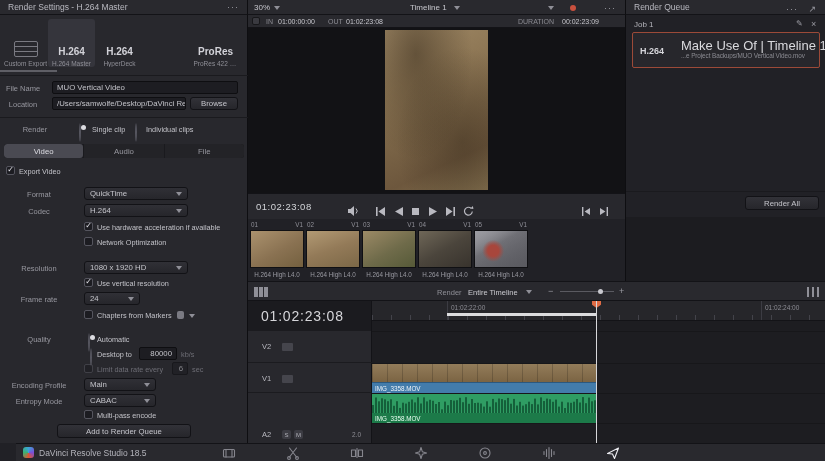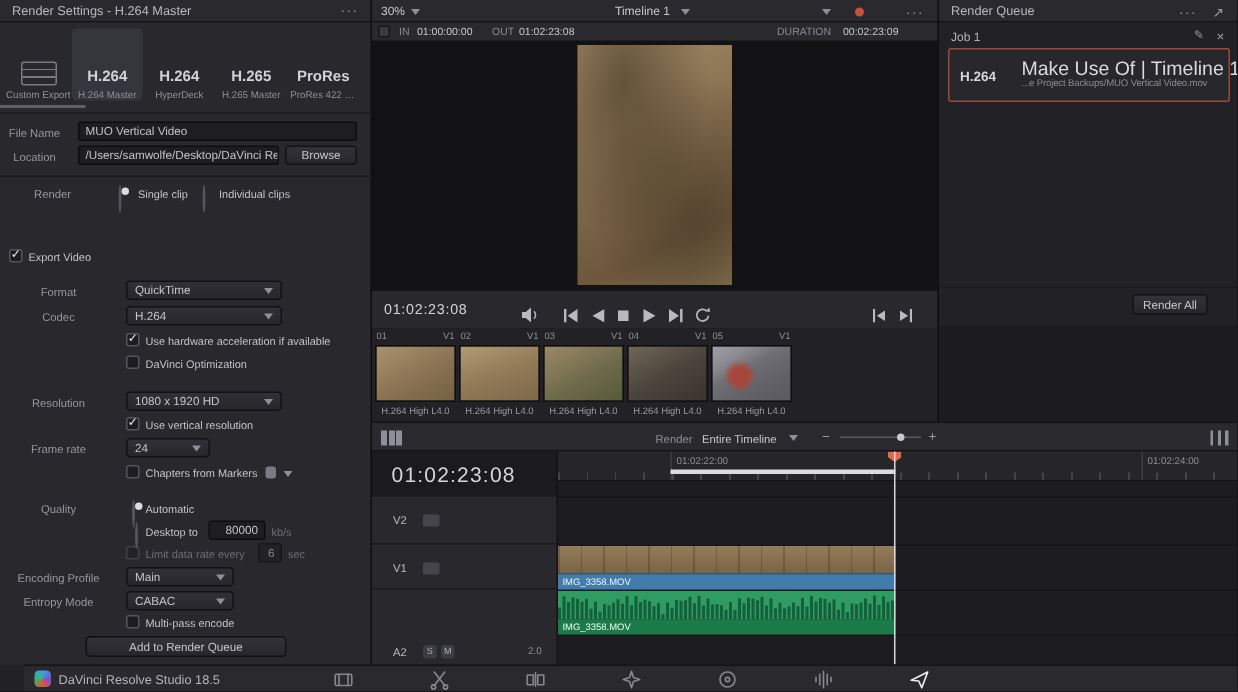--- a/index.html
+++ b/index.html
@@ -104,24 +104,20 @@
       <span class="p-name">Custom Export</span>
     </div>
     <div class="abs preset sel" style="left:48px;top:4px;width:47px">
       <span class="p-big">H.264</span>
       <span class="p-name">H.264 Master</span>
     </div>
     <div class="abs preset" style="left:96px;top:4px;width:47px">
       <span class="p-big">H.264</span>
       <span class="p-name">HyperDeck</span>
     </div>
-    <div class="abs preset" style="left:144px;top:4px;width:47px">
-      <span class="p-big">H.265</span>
-      <span class="p-name">H.265 Master</span>
-    </div>
     <div class="abs preset" style="left:192px;top:4px;width:47px">
       <span class="p-big">ProRes</span>
       <span class="p-name">ProRes 422 HQ</span>
     </div>
     <div class="abs" style="left:0;top:55px;width:57px;height:2px;background:#5f5f66"></div>
     <div class="abs hr" style="left:0;top:60px;width:248px"></div>
 
     
     <span class="abs rlab" style="left:0;top:69px;width:46px">File Name</span>
     <div class="abs inp" style="left:52px;top:66px;width:186px">
@@ -137,20 +133,25 @@
     <div class="abs hr" style="left:0;top:102px;width:248px"></div>
 
     
     <span class="abs rlab" style="left:0;top:110px;width:70px">Render</span>
     <span class="abs rad on" style="left:79px;top:109px"></span>
     <span class="abs cbl" style="left:92px;top:110px">Single clip</span>
     <span class="abs rad" style="left:133px;top:109px"></span>
     <span class="abs cbl" style="left:146px;top:110px">Individual clips</span>
 
     
+    <div class="abs" style="left:4px;top:129px;width:240px;height:14px;display:flex;gap:1px;background:#1a1a1e;border-radius:3px;overflow:hidden">
+      <div class="tab sel">Video</div>
+      <div class="tab">Audio</div>
+      <div class="tab">File</div>
+    </div>
 
     
     <span class="abs cb" style="left:6px;top:151px">
         <span>✓</span>
       </span>
     <span class="abs cbl" style="left:19px;top:152px">Export Video</span>
 
     
     <span class="abs rlab" style="left:0;top:175px;width:78px">Format</span>
     <div class="abs dd" style="left:84px;top:172px;width:104px">
@@ -161,21 +162,21 @@
     <div class="abs dd" style="left:84px;top:189px;width:104px">
       <span>H.264</span>
       <span class="caret"></span>
     </div>
 
     <span class="abs cb" style="left:84px;top:207px">
         <span>✓</span>
       </span>
     <span class="abs cbl" style="left:97px;top:208px">Use hardware acceleration if available</span>
     <span class="abs cb" style="left:84px;top:222px"></span>
-    <span class="abs cbl" style="left:97px;top:223px">DaVinci Optimization</span>
+    <span class="abs cbl" style="left:97px;top:223px">Network Optimization</span>
 
     
     <span class="abs rlab" style="left:0;top:249px;width:78px">Resolution</span>
     <div class="abs dd" style="left:84px;top:246px;width:104px">
       <span>1080 x 1920 HD</span>
       <span class="caret"></span>
     </div>
     <span class="abs cb" style="left:84px;top:263px">
         <span>✓</span>
       </span>
@@ -336,21 +337,21 @@
     <span class="abs" style="left:170px;top:4px;font-size:8px;color:#9a9aa2">✎</span>
     <span class="abs" style="left:185px;top:4px;font-size:9px;color:#9a9aa2">×</span>
 
     <div class="abs" style="left:6px;top:17px;width:188px;height:36px;background:#27272c;border:1px solid #9c4a38;border-radius:2px">
       <span class="abs" style="left:7px;top:13px;font-size:9px;font-weight:bold;color:#d6d6db">H.264</span>
       <span class="abs" style="left:48px;top:5px;font-size:13px;font-weight:normal;color:#dadade;white-space:nowrap">Make Use Of | Timeline 1</span>
       <span class="abs" style="left:48px;top:19px;width:136px;font-size:6.4px;color:#8b8b92;white-space:nowrap;overflow:hidden;letter-spacing:-.1px">...e Project Backups/MUO Vertical Video.mov</span>
     </div>
 
     <div class="abs hr" style="left:0;top:176px;width:200px"></div>
-    <div class="abs btn" style="left:129px;top:181px;width:50px;height:14px">
+    <div class="abs btn" style="left:119px;top:181px;width:74px;height:14px">
       <span>Render All</span>
     </div>
     <div class="abs" style="left:0;top:202px;width:200px;height:64px;background:#1c1c20"></div>
   </div>
 
   <div class="abs" style="left:248px;top:281px;width:577px;height:162px;background:#1d1d21">
 
     <div class="abs" style="left:0;top:0;width:577px;height:20px;background:#29292e;border-top:1px solid #131317;border-bottom:1px solid #131317">
       <span class="abs" style="left:6px;top:5px;width:14px;height:10px;background:linear-gradient(90deg,#8f8f97 0 4px,transparent 4px 5px,#8f8f97 5px 9px,transparent 9px 10px,#8f8f97 10px 14px)"></span>
       <span class="abs" style="left:189px;top:6px;font-size:7.5px;color:#8f8f97">Render</span>

